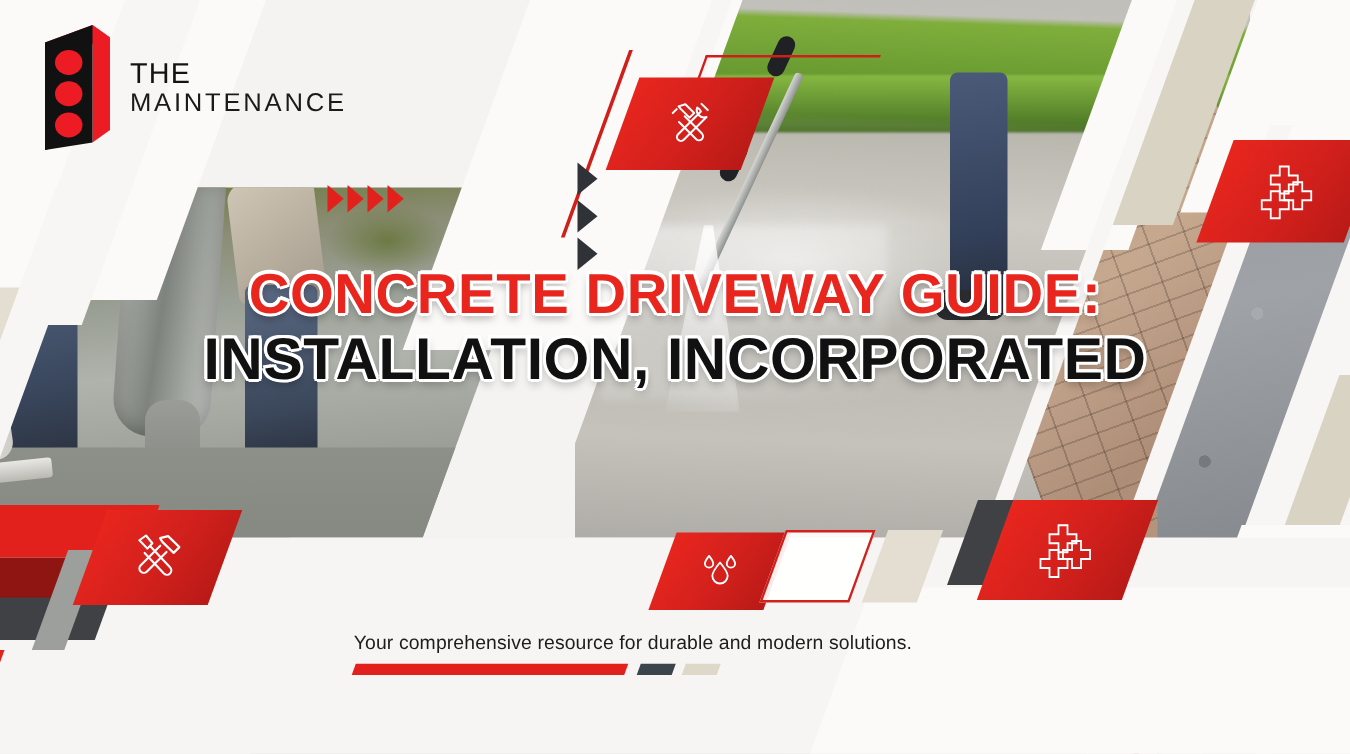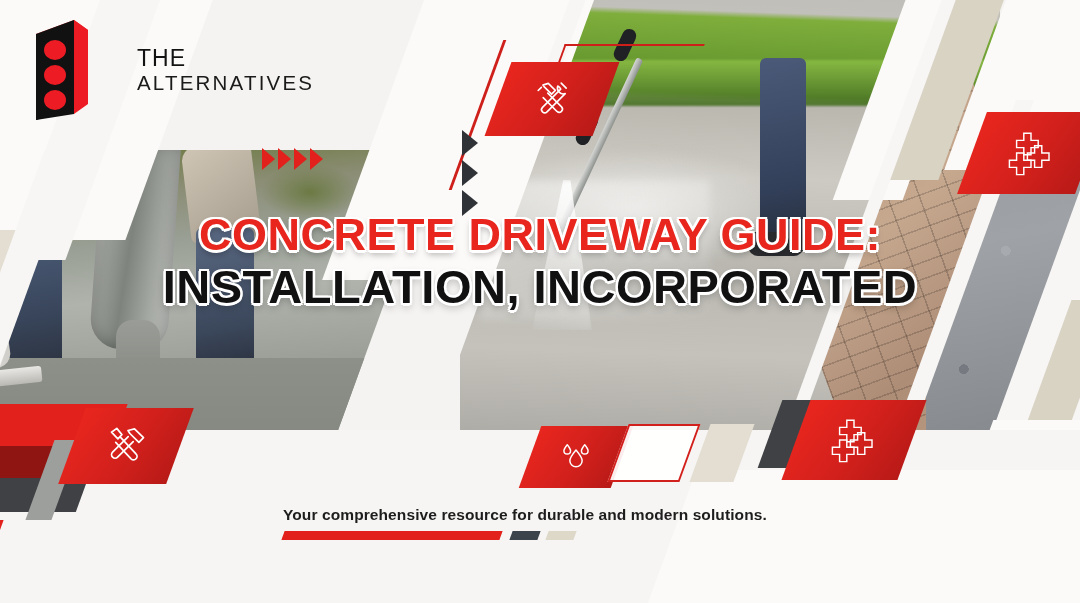--- a/index.html
+++ b/index.html
@@ -284,21 +284,21 @@
   #thin-red-diag {
     position: absolute; left: 476px; top: 40px; width: 3px; height: 150px;
     background: #cf1f1a; transform: skewX(-20deg);
   }
 
   
   #logo {
     position: absolute; left: 26px; top: 18px;
     display: flex; align-items: center; gap: 14px; z-index: 40;
   }
-  #logo-text { line-height: 1; margin-left: 33px; }
+  #logo-text { line-height: 1; }
   #logo-the {
     font-size: 23px; font-weight: 400; letter-spacing: 1px; color: #131313;
   }
   #logo-brickyard {
     font-size: 41px; font-weight: 700; letter-spacing: .5px; color: #0c0c0c;
     margin-top: 1px;
   }
   #logo-inc {
     font-size: 20.5px; font-weight: 400; letter-spacing: 2.2px; color: #1a1a1a;
     margin-top: 3px;
@@ -324,21 +324,21 @@
     text-shadow:
       -2px -2px 0 #fff, 2px -2px 0 #fff, -2px 2px 0 #fff, 2px 2px 0 #fff,
       0 -2.5px 0 #fff, 0 2.5px 0 #fff, -2.5px 0 0 #fff, 2.5px 0 0 #fff,
       0 4px 8px rgba(0,0,0,.3);
   }
   #title-line-3 { margin-top: 5px; }
 
   
   #subtitle-block { position: absolute; left: 283px; top: 506px; z-index: 45; }
   #subtitle {
-    font-size: 15.5px; color: #1d1d1d; letter-spacing: .1px; white-space: nowrap; font-weight: bold;
+    font-size: 15.5px; color: #1d1d1d; letter-spacing: .1px; white-space: nowrap;
   }
   #subtitle-rule { position: relative; height: 12px; margin-top: 7px; }
   .rule-seg { position: absolute; top: 0; height: 9px; transform: skewX(-20deg); }
   #rule-red   { left: 0;    width: 218px; background: #e2211c; }
   #rule-dark  { left: 228px; width: 28px;  background: #3b444b; }
   #rule-beige { left: 264px; width: 28px;  background: #ded8c8; }
 </style>
 </head>
 <body>
 
@@ -482,21 +482,21 @@
       <polygon points="10,16 48,2 62,12 24,26" fill="#ED1C24"></polygon>
       <polygon points="48,2 62,12 62,86 48,96" fill="#ED1C24"></polygon>
       <polygon points="10,16 48,2 48,96 10,102" fill="#111111"></polygon>
       <polygon points="10,16 24,26 24,98 10,102" fill="#111111"></polygon>
       <ellipse cx="29" cy="32" rx="11" ry="10" fill="#ED1C24"></ellipse>
       <ellipse cx="29" cy="57" rx="11" ry="10" fill="#ED1C24"></ellipse>
       <ellipse cx="29" cy="82" rx="11" ry="10" fill="#ED1C24"></ellipse>
     </svg>
     <div id="logo-text">
       <div id="logo-the">THE</div>
-      <div id="logo-inc">ALTERNATIVES</div>
+      <div id="logo-inc">MAINTENANCE</div>
     </div>
   </div>
 
   <div id="headline">
     <div id="title-line-1">CONCRETE DRIVEWAY GUIDE:</div>
     <div id="title-line-2">INSTALLATION, INCORPORATED</div>
   </div>
 
   <div id="subtitle-block">
     <div id="subtitle">Your comprehensive resource for durable and modern solutions.</div>

